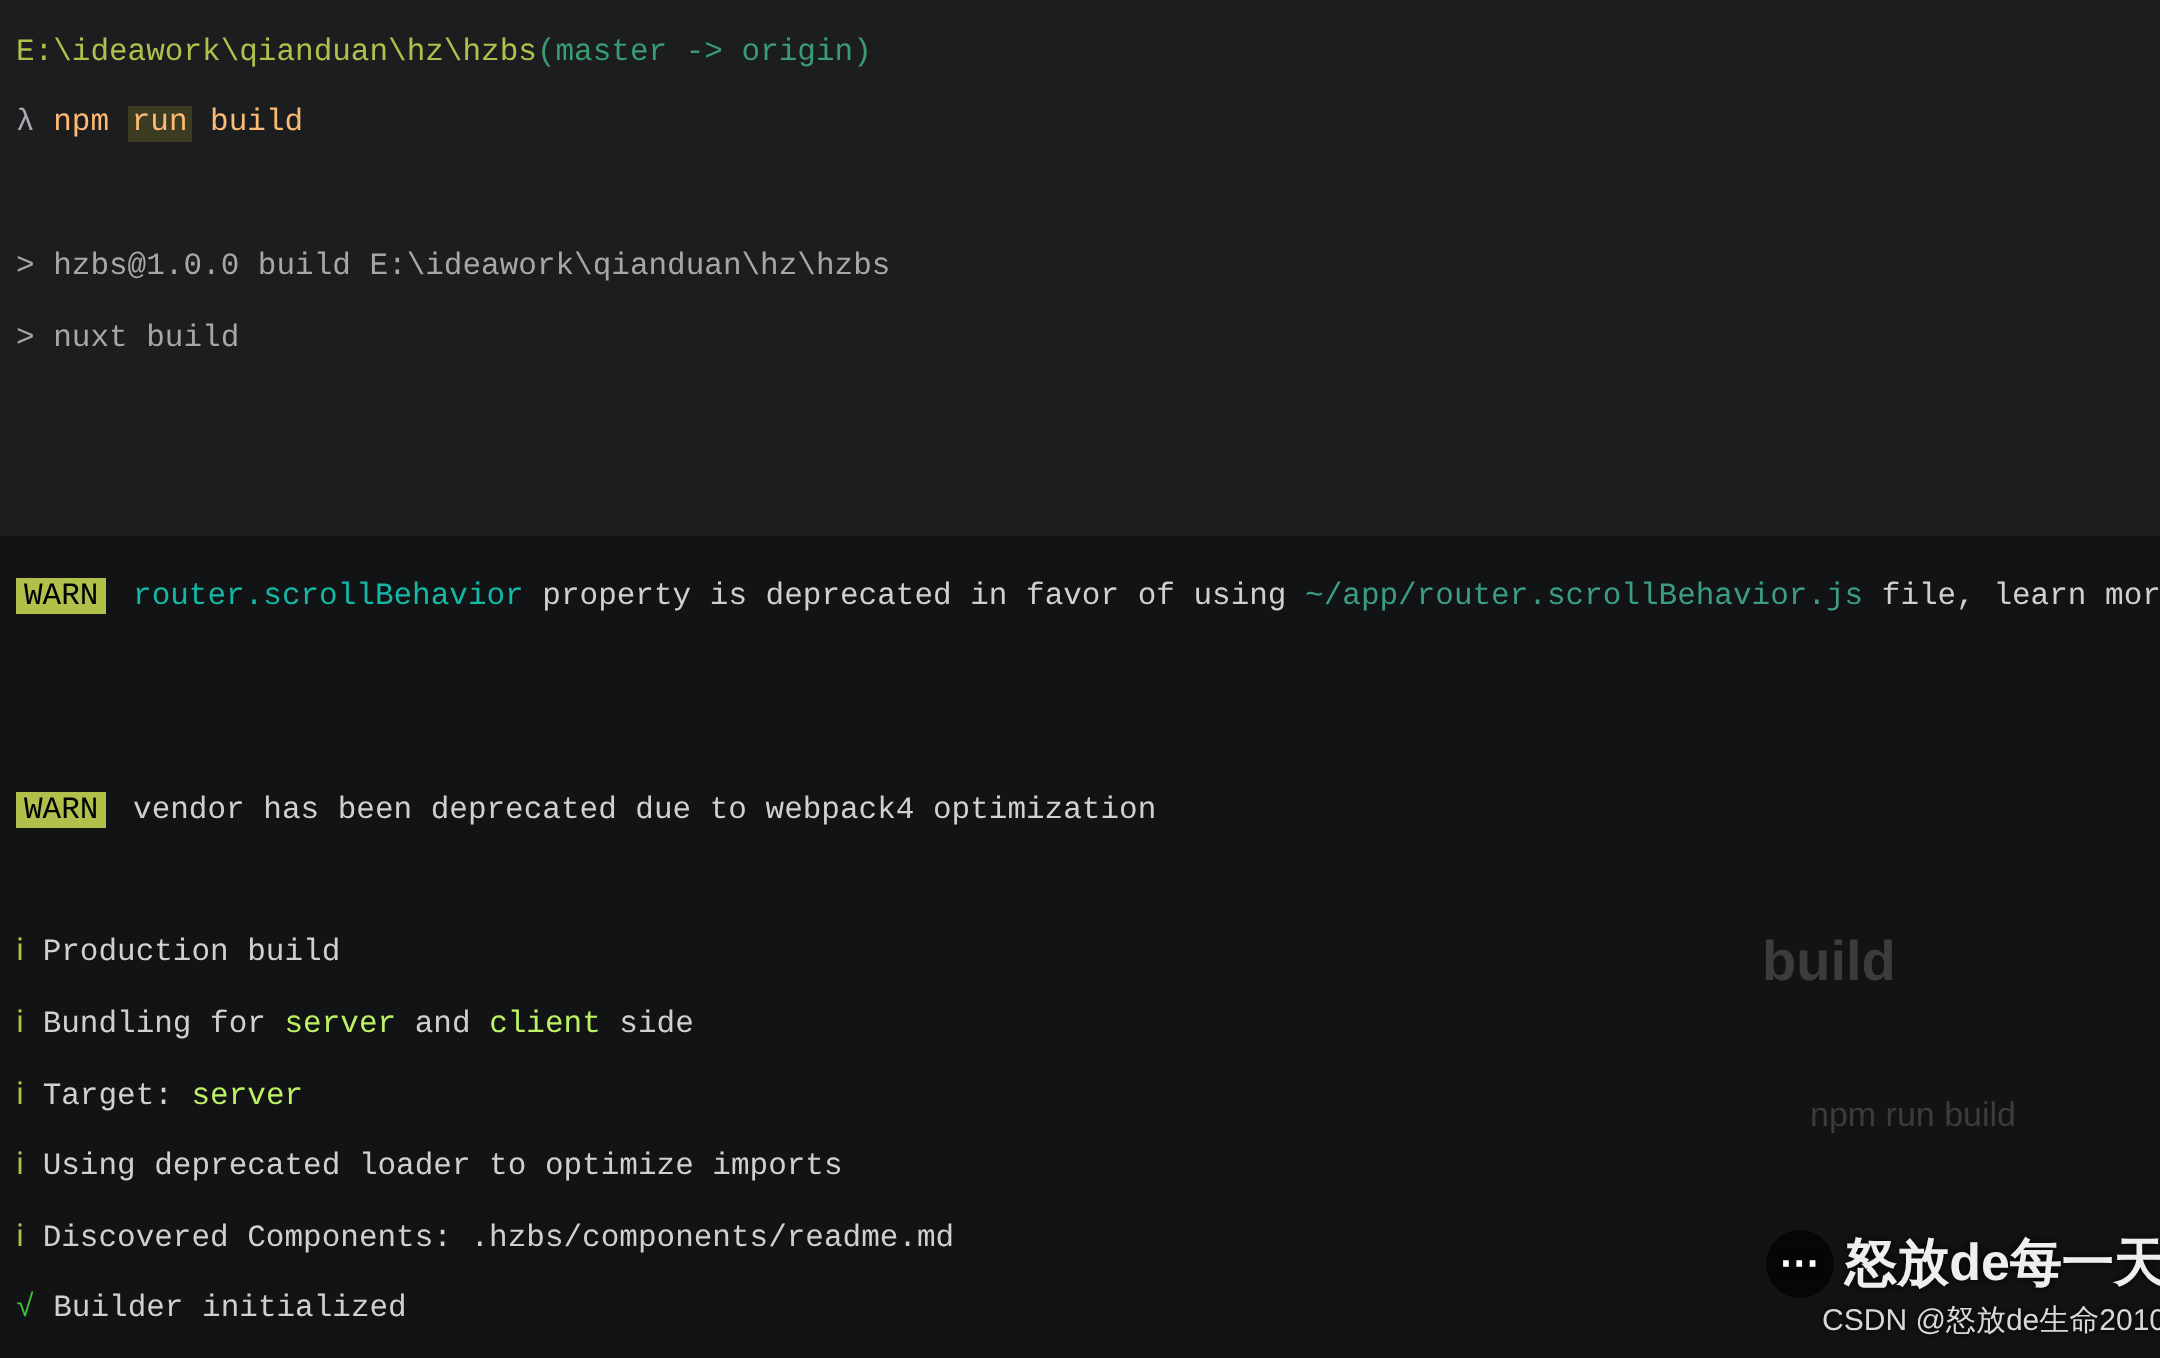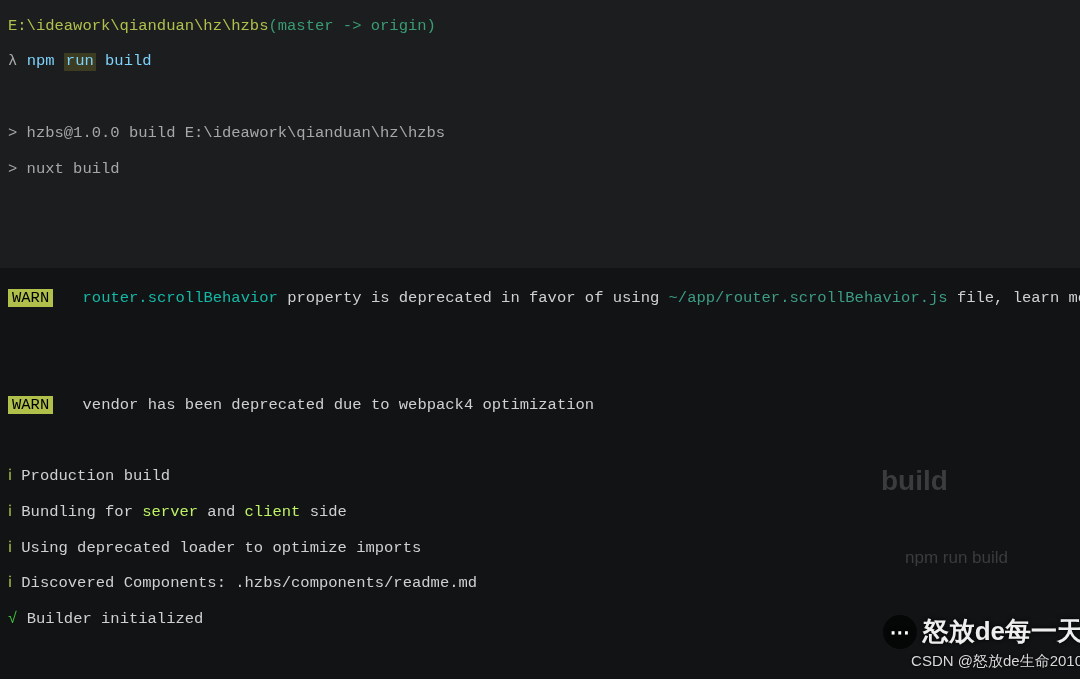--- a/index.html
+++ b/index.html
@@ -1,24 +1,24 @@
 <!DOCTYPE html>
 <html><head>
 <meta charset="utf-8">
 <style>
   html,body{margin:0;padding:0;width:1080px;height:679px;overflow:hidden;background:#1b1d1f;font-family:Consolas,'Courier New',monospace;font-size:15.5px;color:#cfd0d2;line-height:1.15;}
   .terminal{position:absolute;left:0;top:0;width:1080px;height:676px;white-space:pre;letter-spacing:0;}
   .line{padding:0 8px;}
   .path{color:#b0c04b}
   .branch{color:#3a9c72}
   .teal{color:#14b8a6}
-  .cmd{color:#7dd3fc}
+  .cmd{color:#fdba74}
   .prompt{color:#a9aaad}
   .hl-bg{display:inline-block;background:#3c3c23;padding:0 2px;}
-  .warn{background:#b0c04b;color:#000;padding:0 4px;margin-right:20px;}
+  .warn{background:#b0c04b;color:#000;padding:0 4px;margin-right:4px;}
   .info{color:#b0c04b;}
   .check{color:#40c03a;}
   .client{color:#bef264;}
   .tilde{color:#3c9c84}
   .dim{color:#a6a7a9}
   .block{background:#111314;display:block;padding:4px 0;}
   .sp{height:18px;}
   .watermark{position:absolute;right:-3px;bottom:30px;display:flex;align-items:center;color:#eeeeee;font-family:Arial,"Microsoft YaHei",sans-serif;font-weight:700;font-size:26px;text-shadow:0 0 4px #000;}
   .wechat{width:34px;height:34px;border-radius:50%;background:#000a;color:#fff;display:flex;align-items:center;justify-content:center;margin-right:6px;font-size:20px;}
   .csdn{position:absolute;right:-3px;bottom:10px;color:#d8d8d8;font-family:Arial,"Microsoft YaHei",sans-serif;font-size:15px;text-shadow:0 0 3px #000;}
@@ -36,20 +36,21 @@
 <div class="sp"></div>
 <div class="sp"></div>
 <div class="block">
 <div class="line"><span class="warn">WARN</span> <span class="teal">router.scrollBehavior</span><span> property is deprecated in favor of using </span><span class="tilde">~/app/router.scrollBehavior.js</span><span> file, learn more: https://nuxtjs.o</span></div>
 <div class="sp"></div>
 <div class="sp"></div>
 <div class="line"><span class="warn">WARN</span> <span>vendor has been deprecated due to webpack4 optimization</span></div>
 <div class="sp"></div>
 <div class="line"><span class="info">ℹ</span> <span>Production build</span></div>
 <div class="line"><span class="info">ℹ</span> <span>Bundling for </span><span class="client">server</span><span> and </span><span class="client">client</span><span> side</span></div>
+<div class="line"><span class="info">ℹ</span> <span>Target: </span><span class="client">server</span></div>
 <div class="line"><span class="info">ℹ</span> <span>Using deprecated loader to optimize imports</span></div>
 <div class="line"><span class="info">ℹ</span> <span>Discovered Components: .hzbs/components/readme.md</span></div>
 <div class="line"><span class="check">√</span> <span>Builder initialized</span></div>
 
 
 
 
 
 
 

